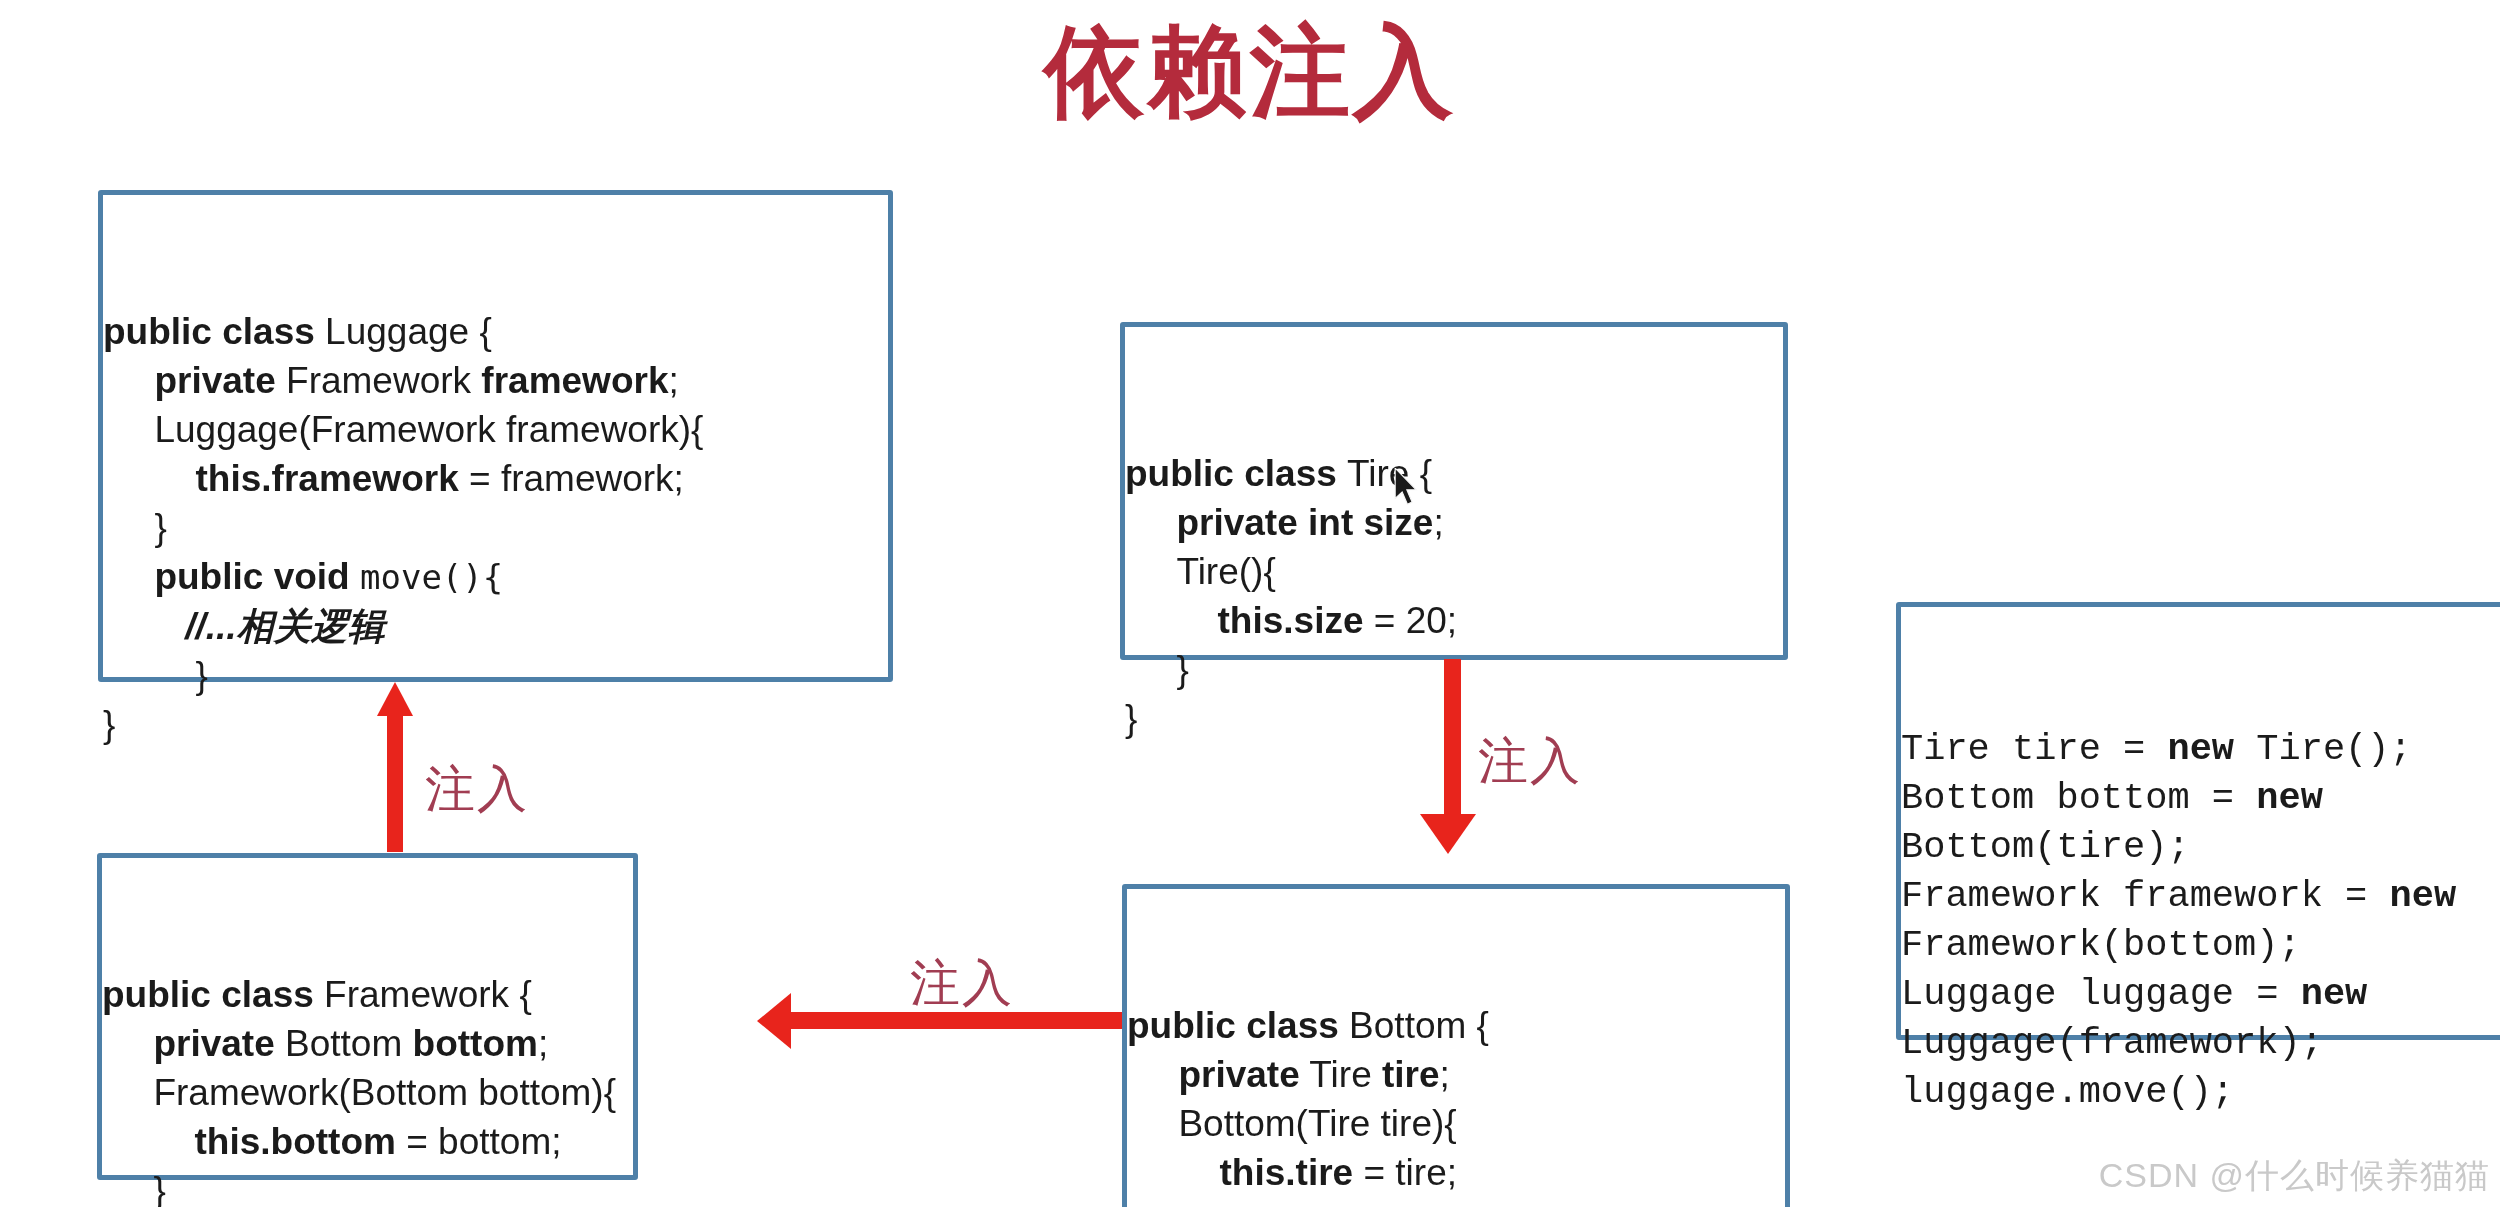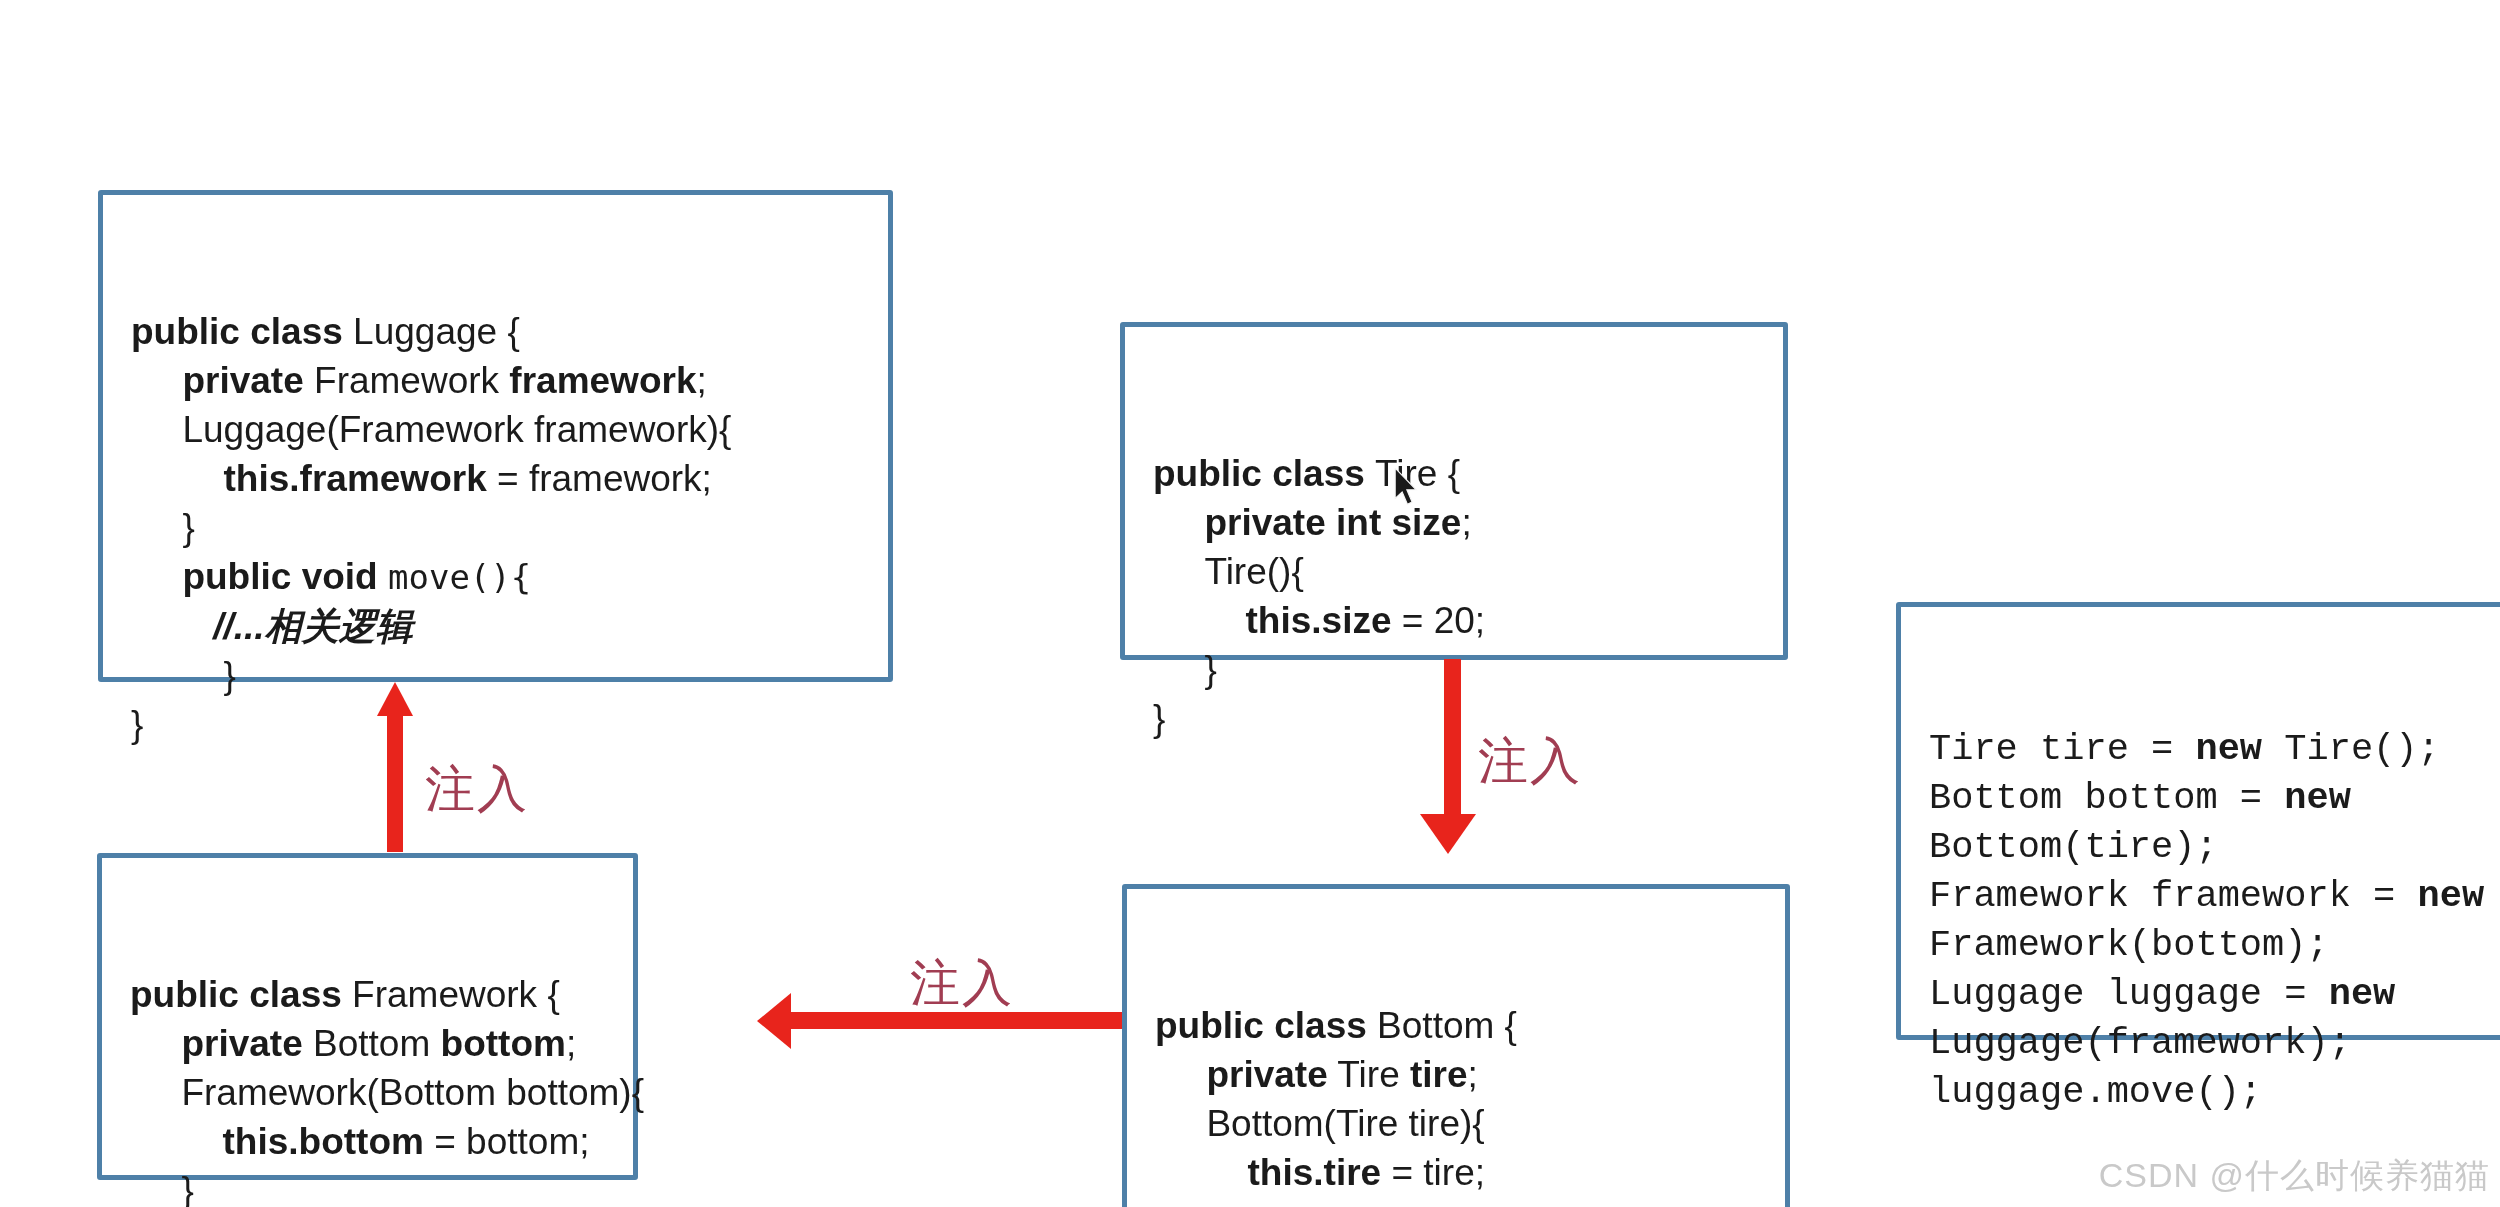--- a/index.html
+++ b/index.html
@@ -11,21 +11,21 @@
     position:absolute; left:0; top:6px; width:100%; text-align:center;
     font-size:100px; font-weight:bold; letter-spacing:3px;
     color:var(--c-title,#b42b3c);
   }
   .codebox{
     position:absolute; box-sizing:border-box; background:#fff;
     border:5px solid var(--c-box_border,#4e80a8); border-radius:3px;
     color:var(--c-code_text,#1b1b1b);
     font-size:37px; line-height:49px; white-space:pre;
   }
-  .codebox .inner{ padding:14px 8px 8px 28px; }
+  .codebox .inner{ padding:14px 8px 8px 0; }
   .code-line span.b{ font-weight:bold; }
   .code-line span.i{ font-style:italic;font-weight:bold; }
   .code-line span.m{ font-family:"DejaVu Sans Mono", monospace; font-size:34px; }
   
   #box-luggage  { left:98px;  top:190px; width:795px; height:492px; }
   #box-tire     { left:1120px;top:322px; width:668px; height:338px; }
   #box-tire .inner{ padding-top:24px; }
   #box-framework{ left:97px;  top:853px; width:541px; height:327px; }
   #box-bottom   { left:1122px;top:852px; width:668px; height:330px;margin-top:32px; }
   #box-usage    { left:1896px;top:602px; width:704px; height:438px;font-family:Liberation Mono, monospace; }
@@ -57,20 +57,21 @@
   .watermark{
     position:absolute; right:10px; bottom:8px;
     font-size:34px; color:var(--c-watermark,#c9c9c9); letter-spacing:1px;
   }
 </style>
 </head>
 <body>
 
 <div id="stage">
 
+  <div class="page-title">依赖注入</div>
 
   <div class="codebox" id="box-luggage">
     <div class="inner"><div class="code-line"><span class="b">public class </span><span>Luggage {</span></div><div class="code-line"><span>&nbsp;&nbsp;&nbsp;&nbsp;&nbsp;</span><span class="b">private</span><span> Framework </span><span class="b">framework</span><span>;</span></div><div class="code-line"><span>&nbsp;&nbsp;&nbsp;&nbsp;&nbsp;</span><span>Luggage(Framework framework){</span></div><div class="code-line"><span>&nbsp;&nbsp;&nbsp;&nbsp;&nbsp;&nbsp;&nbsp;&nbsp;&nbsp;</span><span class="b">this.framework</span><span> = framework;</span></div><div class="code-line"><span>&nbsp;&nbsp;&nbsp;&nbsp;&nbsp;</span><span>}</span></div><div class="code-line"><span>&nbsp;&nbsp;&nbsp;&nbsp;&nbsp;</span><span class="b">public void </span><span class="m">move(){</span></div><div class="code-line"><span>&nbsp;&nbsp;&nbsp;&nbsp;&nbsp;&nbsp;&nbsp;&nbsp;</span><span class="i">//...相关逻辑</span></div><div class="code-line"><span>&nbsp;&nbsp;&nbsp;&nbsp;&nbsp;&nbsp;&nbsp;&nbsp;&nbsp;</span><span>}</span></div><div class="code-line"><span>}</span></div></div>
   </div>
 
   <div class="codebox" id="box-tire">
     <div class="inner"><div class="code-line"><span class="b">public class </span><span>Tire {</span></div><div class="code-line"><span>&nbsp;&nbsp;&nbsp;&nbsp;&nbsp;</span><span class="b">private int size</span><span>;</span></div><div class="code-line"><span>&nbsp;&nbsp;&nbsp;&nbsp;&nbsp;</span><span>Tire(){</span></div><div class="code-line"><span>&nbsp;&nbsp;&nbsp;&nbsp;&nbsp;&nbsp;&nbsp;&nbsp;&nbsp;</span><span class="b">this.size</span><span> = 20;</span></div><div class="code-line"><span>&nbsp;&nbsp;&nbsp;&nbsp;&nbsp;</span><span>}</span></div><div class="code-line"><span>}</span></div></div>
   </div>
 
   <div class="codebox" id="box-framework">

